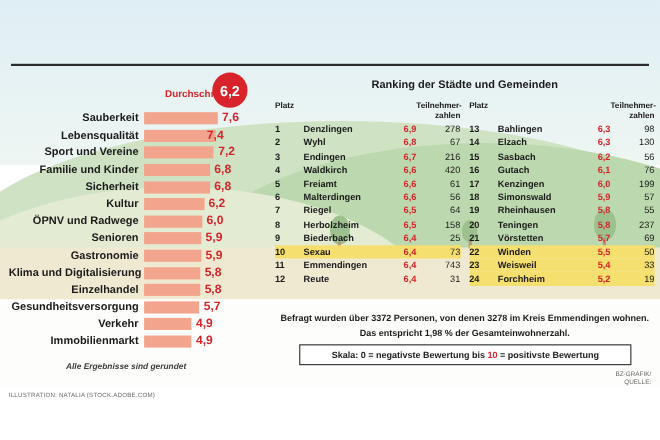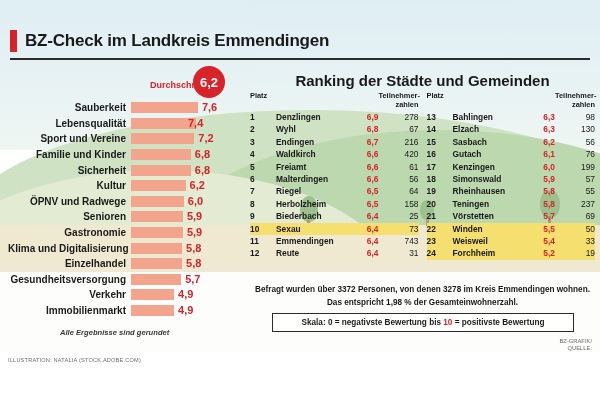--- a/index.html
+++ b/index.html
@@ -26,21 +26,21 @@
   .avg-label{position:absolute;left:150px;top:80px;font-size:9px;font-weight:bold;color:#d8232a;}
   .avg-circle{position:absolute;left:193px;top:66px;width:32px;height:32px;border-radius:50%;background:#d8232a;color:#fff;font-size:13px;font-weight:bold;display:flex;align-items:center;justify-content:center;}
   .bars{position:absolute;left:8px;top:100px;width:235px;}
   .bar-row{display:flex;align-items:center;height:15.6px;}
   .bar-cat{width:118px;text-align:right;padding-right:5px;font-size:10px;font-weight:bold;color:#1a1a1a;white-space:nowrap;}
   .bar-wrap{position:relative;flex:1;height:11px;}
   .bar{position:absolute;left:0;top:0;height:11px;background:#f2a48c;}
   .bar-val{position:absolute;top:-1px;font-size:11px;font-weight:bold;color:#d8232a;}
   .note{position:absolute;left:60px;top:328px;font-size:7.6px;font-style:italic;font-weight:bold;color:#3a3a3a;}
   
-  .rank-head{position:absolute;left:255px;top:72px;width:335px;text-align:center;font-size:15px;font-weight:bold;color:#1a1a1a;}
+  .rank-head{position:absolute;left:255px;top:72px;width:335px;text-align:center;font-size:10px;font-weight:bold;color:#1a1a1a;}
   .cols{position:absolute;left:250px;top:92px;width:345px;display:flex;gap:8px;}
   .col{flex:1;}
   .col-head{display:flex;font-size:7.4px;font-weight:bold;color:#1a1a1a;line-height:8.5px;padding-bottom:2px;}
   .ch-platz{width:26px;}
   .ch-name{flex:1;}
   .ch-val{width:22px;text-align:right;}
   .ch-teil{width:40px;text-align:right;}
   .rrow{display:flex;font-size:8.4px;color:#1a1a1a;line-height:12.4px;}
   .rrow .p{width:26px;font-weight:bold;}
   .rrow .n{flex:1;font-weight:bold;}
@@ -67,24 +67,20 @@
     <div class="band-white"></div>
     <div class="band-bot"></div>
     <div class="tree" style="left:300px;top:196px;width:18px;height:26px;"></div>
     <div class="trunk" style="left:307px;top:220px;width:3px;height:8px;"></div>
     <div class="tree" style="left:420px;top:200px;width:14px;height:20px;"></div>
     <div class="trunk" style="left:426px;top:218px;width:3px;height:8px;"></div>
     <div class="tree" style="left:540px;top:190px;width:20px;height:28px;"></div>
     <div class="trunk" style="left:548px;top:216px;width:3px;height:9px;"></div>
   </div>
 
-  <div class="title-row">
-    <div class="title-bar"></div>
-    <div class="title-text">BZ-Check im Landkreis Emmendingen</div>
-  </div>
   <div class="rule"></div>
 
   <div class="avg-label">Durchschnitt</div>
   <div class="avg-circle">6,2</div>
 
   <div class="bars" id="bars">
       <div class="bar-row">
         <div class="bar-cat">Sauberkeit</div>
         <div class="bar-wrap">
           <div class="bar" style="width: 66.88px; background: rgb(242, 164, 140);"></div>

